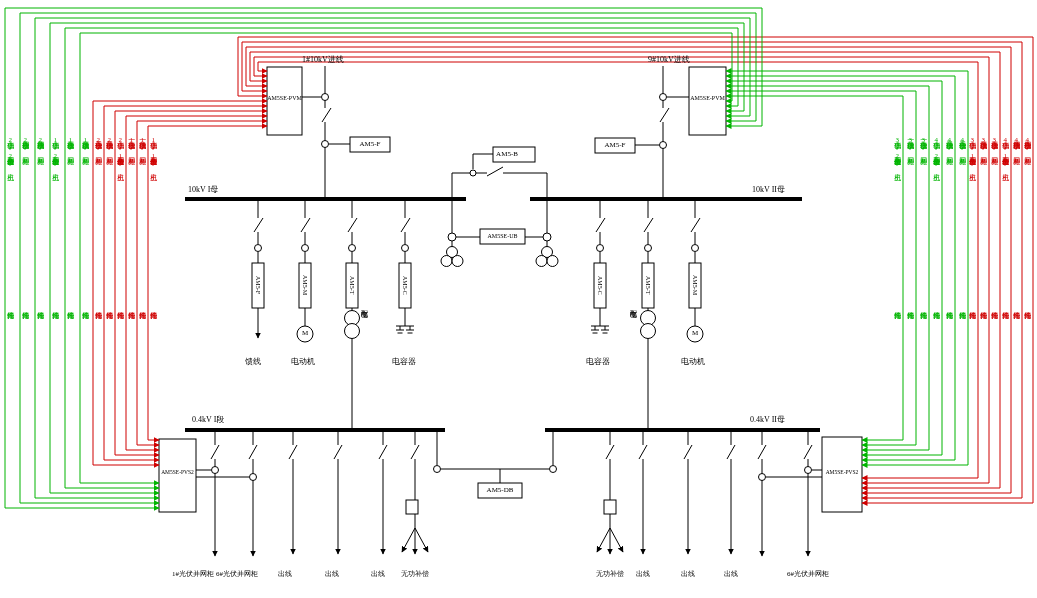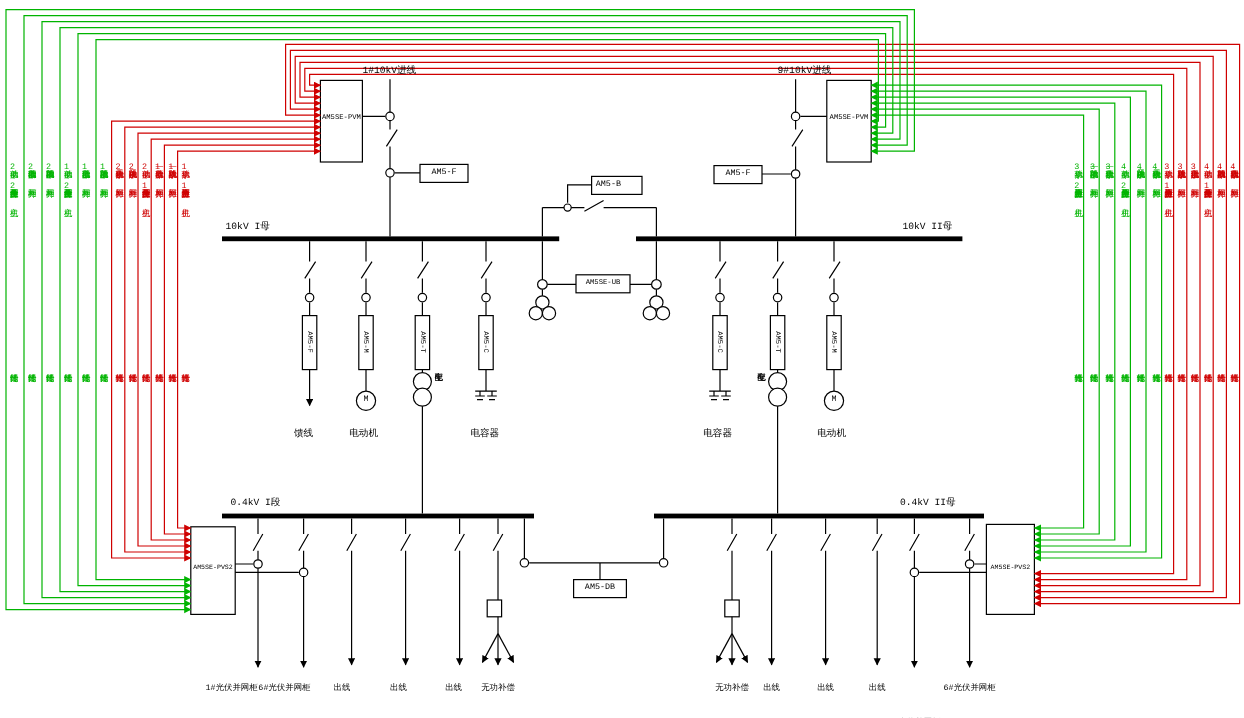--- a/index.html
+++ b/index.html
@@ -1,17 +1,17 @@
 <!DOCTYPE html>
 <html><head>
 <meta charset="utf-8">
 <style>
   html,body{margin:0;padding:0;background:#fff;}
   .canvas{position:relative;width:1037px;height:598px;background:#fff;overflow:hidden;
-          font-family:Liberation Mono, monospace;}
+          font-family:Liberation Serif, serif;}
   svg{position:absolute;left:0;top:0;}
   .lbl{position:absolute;font-size:8px;color:#000;white-space:nowrap;line-height:1;}
   .c{text-align:center;}
   .s7{font-size:7px;} .s6{font-size:6px;} .s55{font-size:5.5px;}
   .sig{position:absolute;writing-mode:vertical-rl;text-orientation:upright;
        font-size:7px;line-height:1.05;letter-spacing:0;white-space:nowrap;}
   [data-color="green"]{color:#00b400;}
   [data-color="red"]{color:#cf0000;}
   .vbox{position:absolute;writing-mode:vertical-rl;font-size:6px;color:#000;
         display:flex;align-items:center;justify-content:center;line-height:1;}

